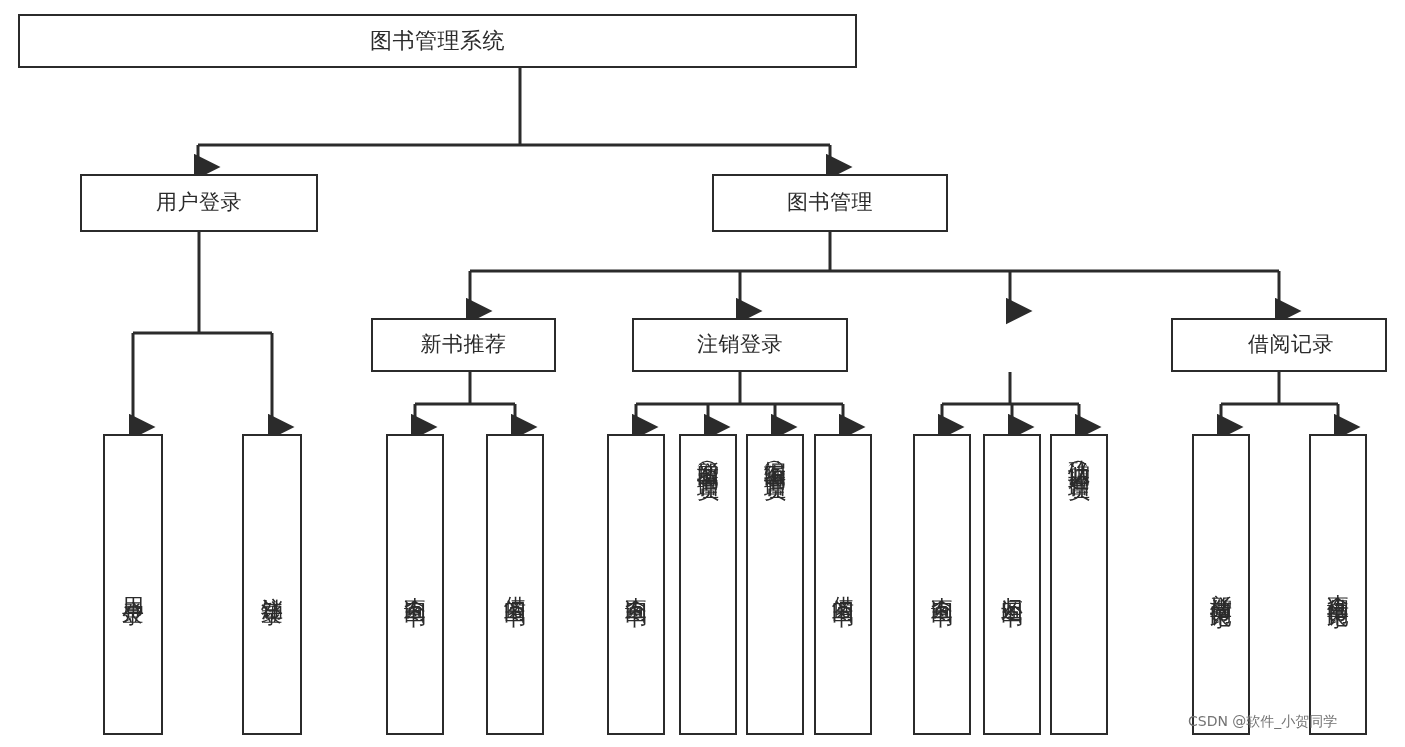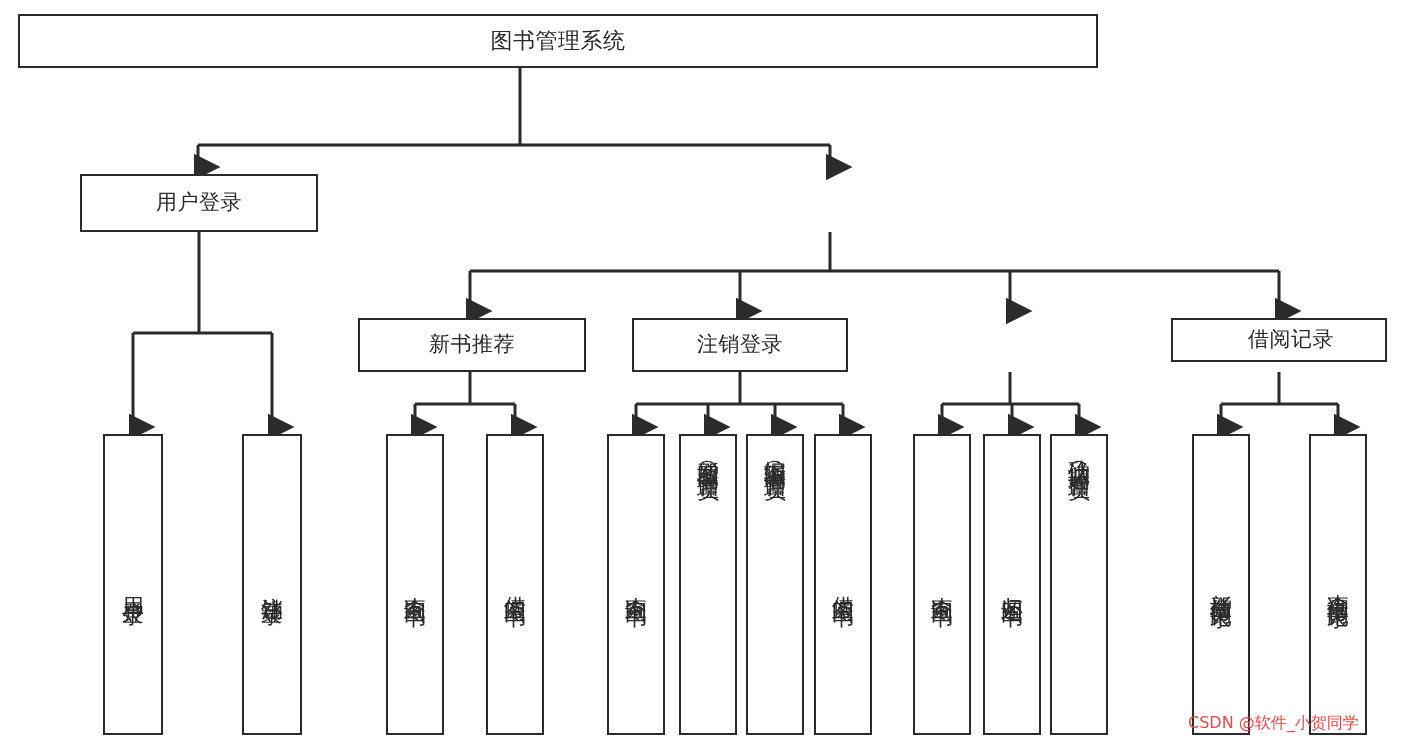--- a/index.html
+++ b/index.html
@@ -65,22 +65,22 @@
     white-space: nowrap;
   }
   .node.vert.centered {
     align-items: center;
     padding-top: 0;
   }
   .watermark {
     position: absolute;
     left: 1188px;
     top: 713px;
-    font-size: 16px;
-    color: #ef4444;
+    font-size: 14px;
+    color: #737373;
     white-space: nowrap;
     z-index: 3;
     font-family: "DejaVu Sans", "Liberation Sans", sans-serif;
   }
 </style>
 </head>
 <body>
 
 <div id="canvas">
 
@@ -127,35 +127,38 @@
       <path d="M 1012 404 L 1012 427" marker-end="url(#arrow)"></path>
       <path d="M 1079 404 L 1079 427" marker-end="url(#arrow)"></path>
 
       <path d="M 1279 372 L 1279 404"></path>
       <path d="M 1221 404 L 1338 404"></path>
       <path d="M 1221 404 L 1221 427" marker-end="url(#arrow)"></path>
       <path d="M 1338 404 L 1338 427" marker-end="url(#arrow)"></path>
     </g>
   </svg>
 
-  <div class="node horiz root" style="left:18px;top:14px;width:1080px;height:54px;">
+  <div class="node horiz root" style="left:18px;top:14px;width:839px;height:54px;">
     <span class="label">图书管理系统</span>
   </div>
 
   <div class="node horiz" style="left:80px;top:174px;width:238px;height:58px;">
     <span class="label">用户登录</span>
   </div>
-
-  <div class="node horiz" style="left:358px;top:318px;width:228px;height:54px;">
+  <div class="node horiz" style="left:712px;top:174px;width:236px;height:58px;">
+    <span class="label">图书管理</span>
+  </div>
+
+  <div class="node horiz" style="left:371px;top:318px;width:185px;height:54px;">
     <span class="label">新书推荐</span>
   </div>
   <div class="node horiz" style="left:632px;top:318px;width:216px;height:54px;">
     <span class="label">注销登录</span>
   </div>
-  <div class="node horiz" style="left:1171px;top:318px;width:216px;height:44px;padding-left:24px;">
+  <div class="node horiz" style="left:1171px;top:318px;width:216px;height:54px;padding-left:24px;">
     <span class="label">借阅记录</span>
   </div>
 
   <div class="node vert centered" style="left:103px;top:434px;width:60px;height:301px;">
     <span class="label">用户登录</span>
   </div>
   <div class="node vert centered" style="left:242px;top:434px;width:60px;height:301px;">
     <span class="label">注销登录</span>
   </div>
 

